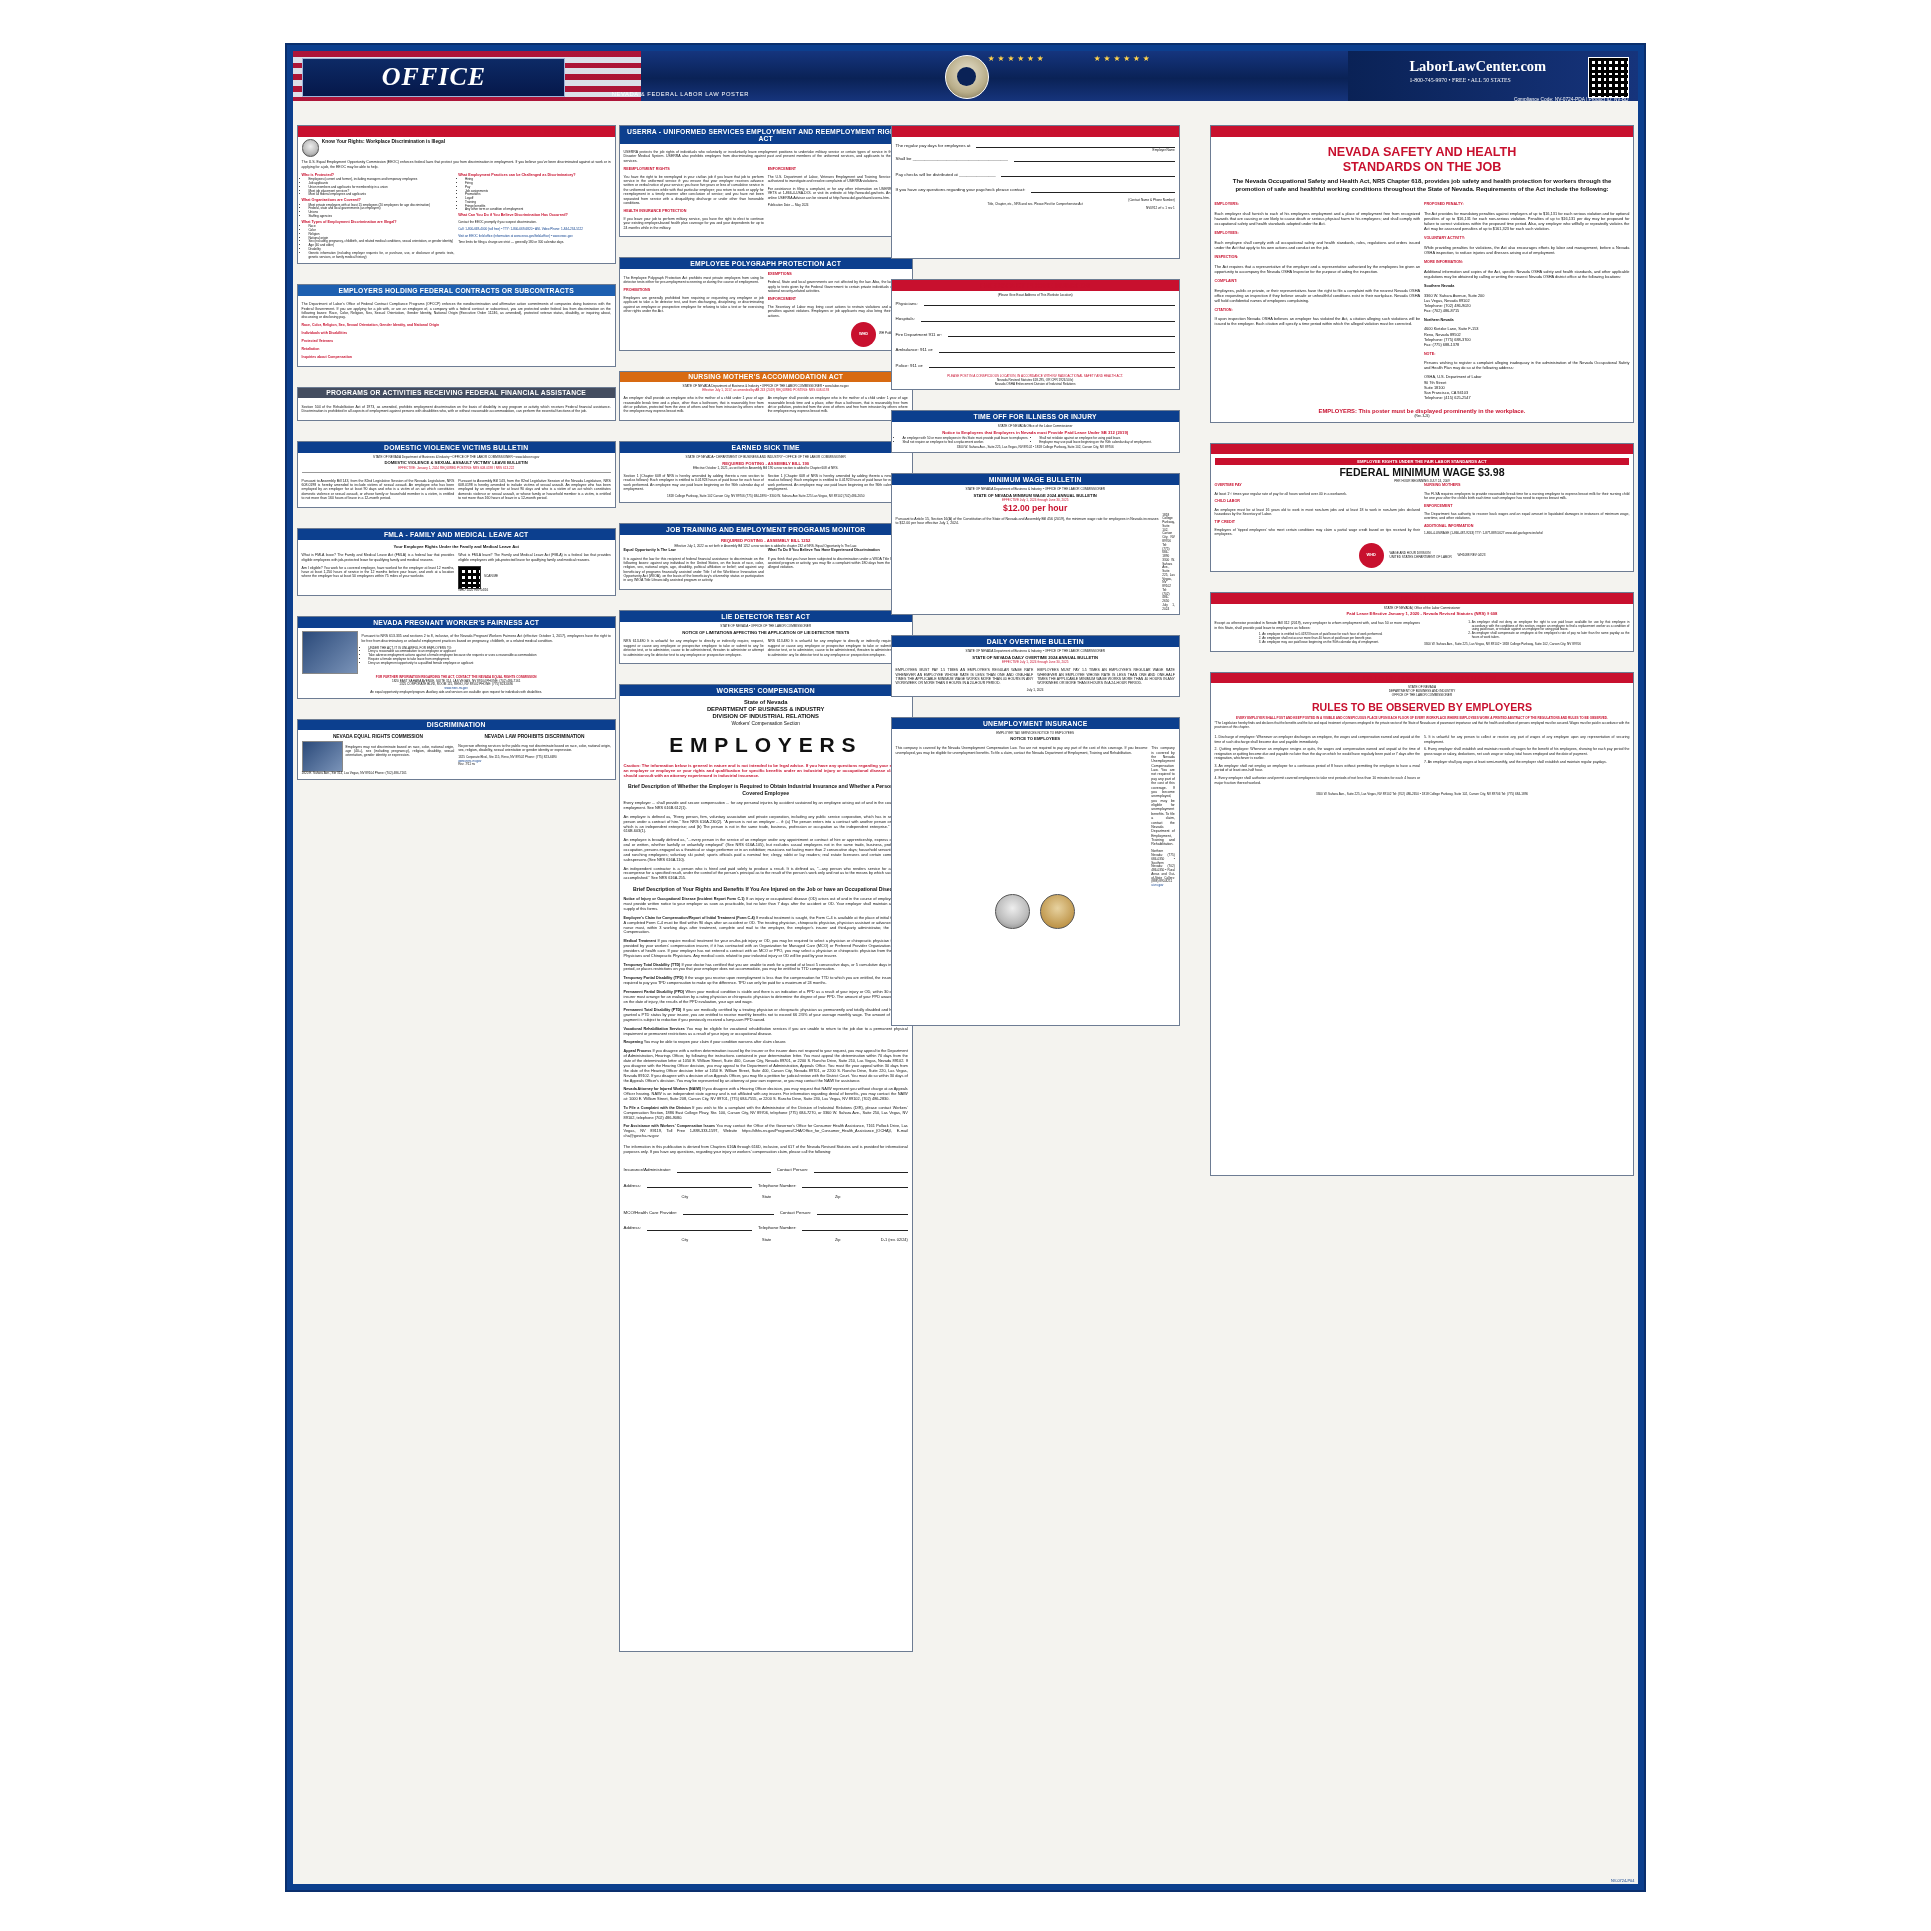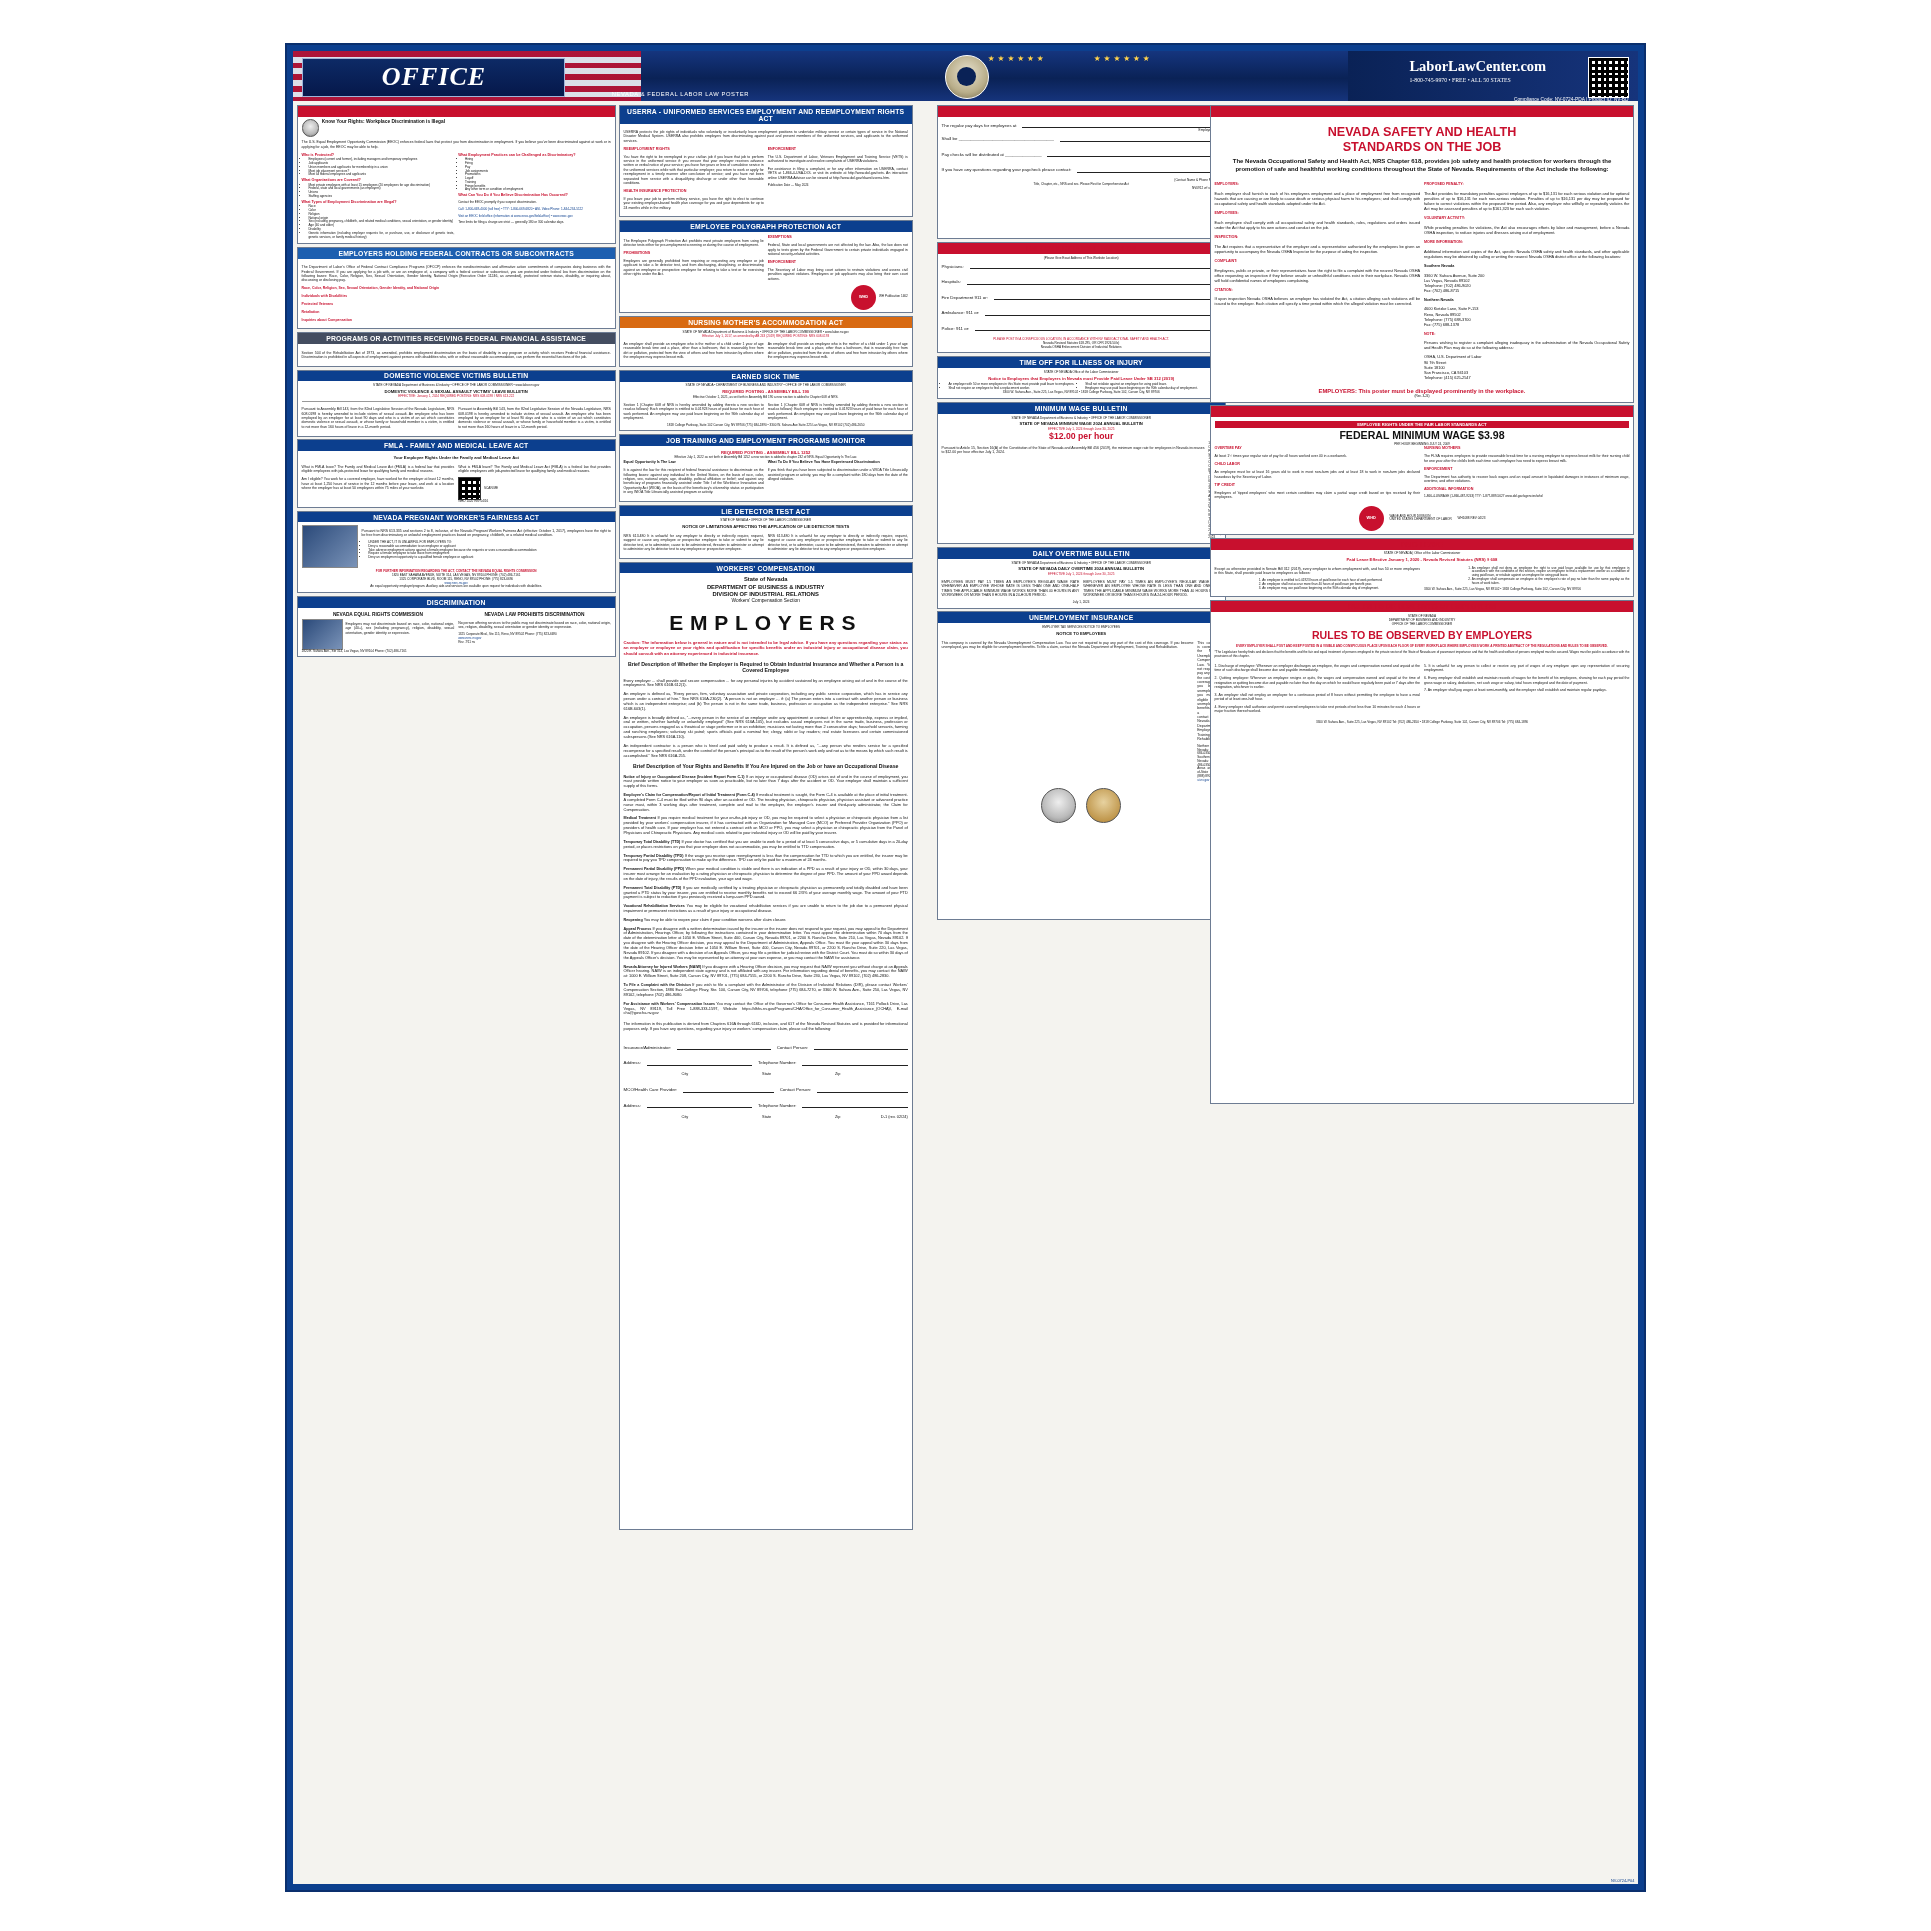--- a/index.html
+++ b/index.html
@@ -24,25 +24,25 @@
      repeating-linear-gradient(90deg,#000 0 2.9px,#fff 2.9px 5.8px),
      repeating-linear-gradient(180deg,#000 0 2.9px,transparent 2.9px 5.8px);
      background-blend-mode:multiply;border:1.9px solid #fff;}
   .compl{position:absolute;right:9.7px;top:46px;font-size:4.8px;color:#ffffff;text-align:right;}
 
   
   .cols{position:absolute;left:3.9px;top:54px;right:3.9px;bottom:3.9px;}
   .col{position:absolute;top:0;bottom:0;}
   .c1{left:0;width:319px;}
   .c2{left:322px;width:294px;}
-  .c3{left:640px;width:289px;}
+  .c3{left:594px;width:289px;}
   .c4{left:913px;right:0;}
 
   
-  .panel{background:#fff;border:1px solid #6d7c93;margin-bottom:2.9px;position:relative;overflow:hidden;}
+  .panel{background:#fff;border:1px solid #6d7c93;margin-bottom:2.9px;position:relative;overflow:hidden;margin-top:20px;}
   .ptitle{background:#0c3f8e;color:#fff;font-size:6.8px;font-weight:bold;text-align:center;padding:1.9px 1px;letter-spacing:0.2px;}
   .ptitle.red{background:#c8102e;}
   .ptitle.orange{background:#d86a12;}
   .pbody{padding:2.9px 3.9px;font-size:3.5px;line-height:1.25;color:#111;text-align:justify;}
   .pbody b{font-size:3.7px;}
   .sub{font-size:4.2px;font-weight:bold;text-align:center;display:block;margin:1px 0;}
   .red{color:#c8102e;}
   .blue{color:#0c3f8e;}
   .ctr{text-align:center;}
   .two{display:flex;gap:3.9px;}

